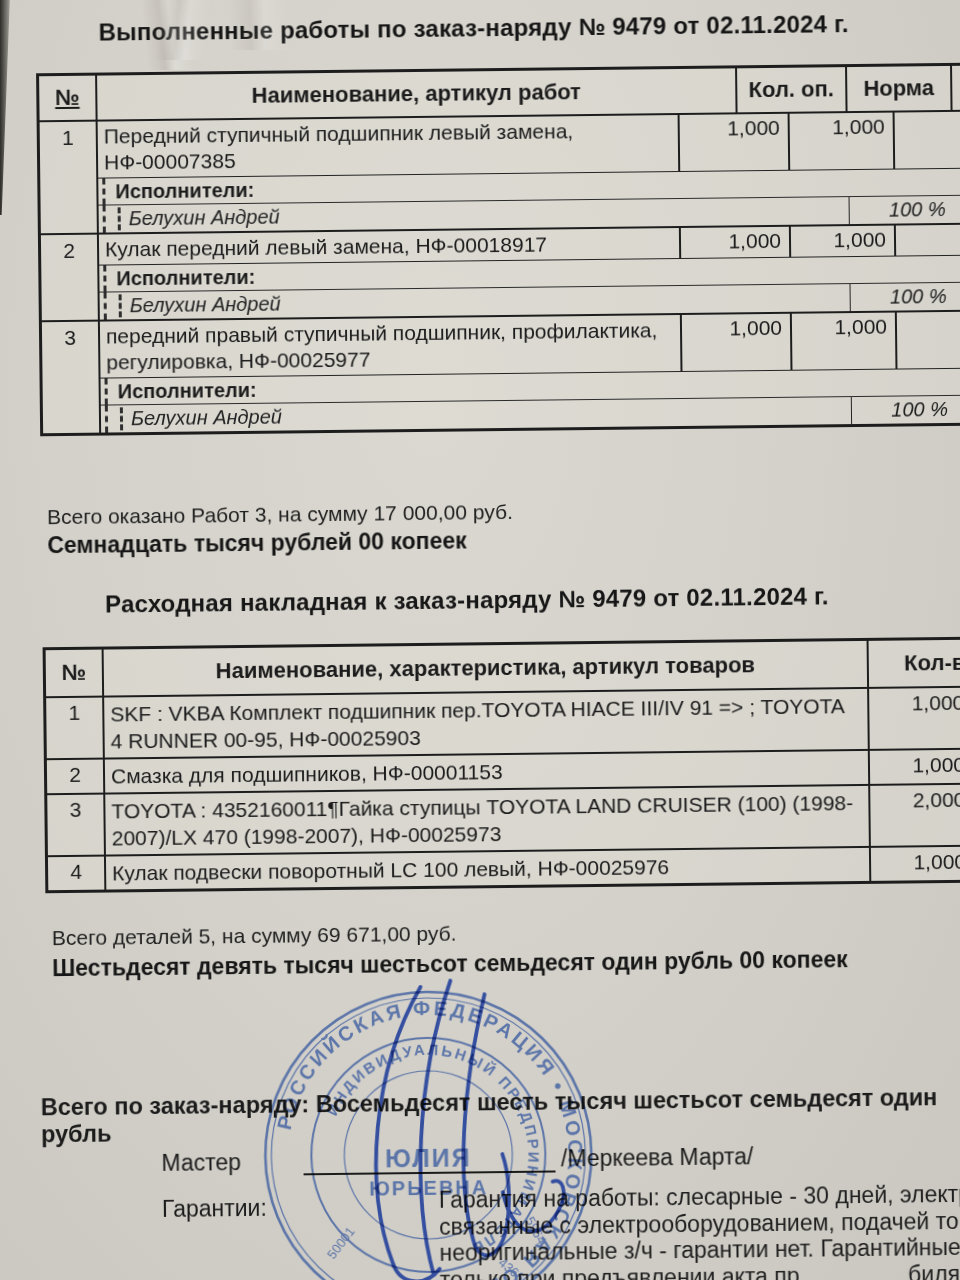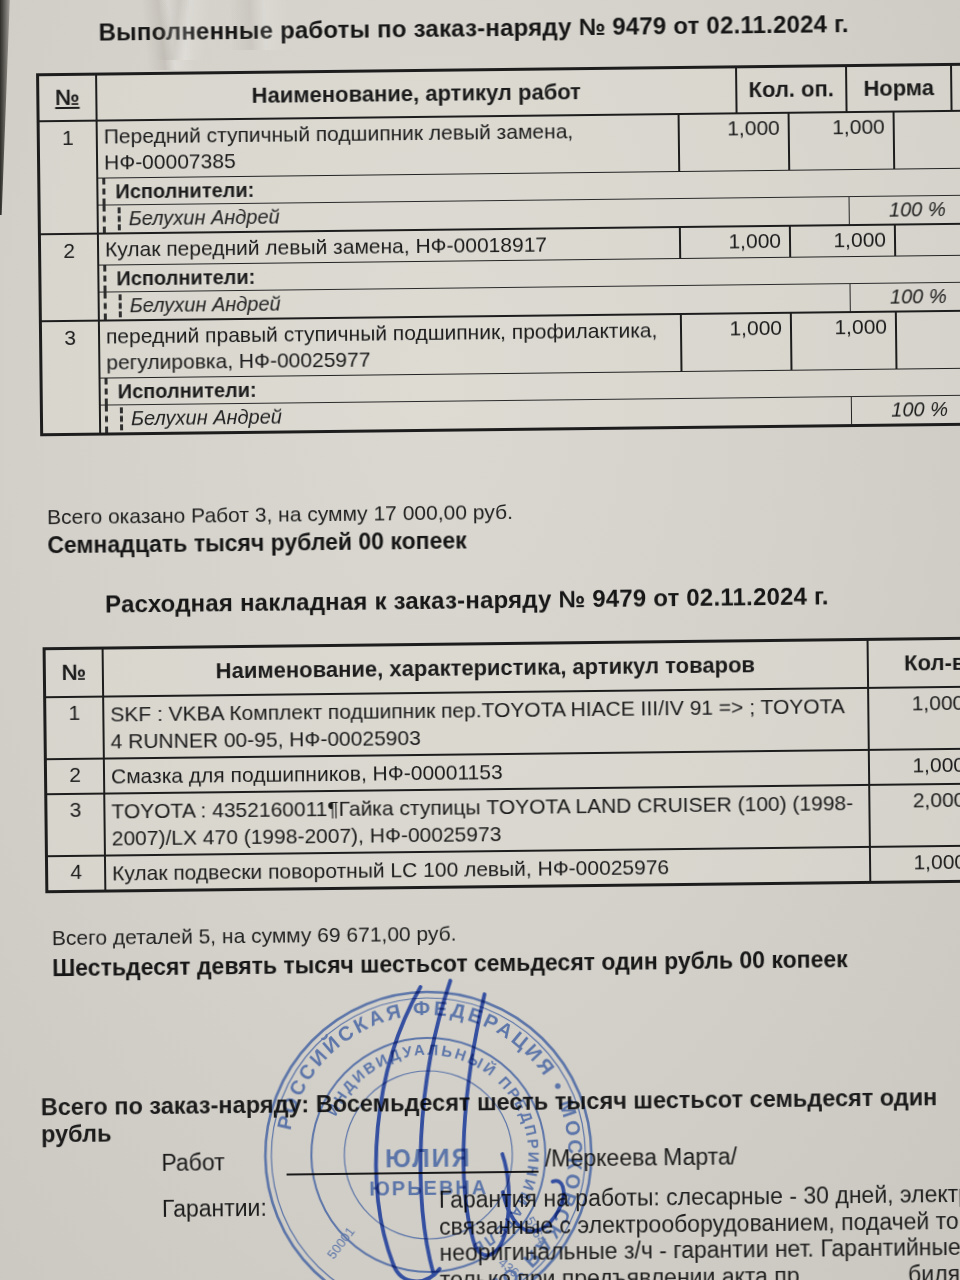--- a/index.html
+++ b/index.html
@@ -227,21 +227,21 @@
         <div class="pqty">1,000</div>
       </div>
     </div>
 
     <div class="totline pos3">Всего деталей 5, на сумму 69 671,00 руб.</div>
     <div class="totwords pos4">Шестьдесят девять тысяч шестьсот семьдесят один рубль 00 копеек</div>
 
     <div class="grand">Всего по заказ-наряду: Восемьдесят шесть тысяч шестьсот семьдесят один рубль</div>
 
     <div class="masterrow">
-      <span>Работ</span>
+      <span>Мастер</span>
       <span class="mline"></span>
       <span>/Меркеева Марта/</span>
     </div>
 
     <div class="warrlabel">Гарантии:</div>
     <div class="warrtext">
       <div>Гарантия на работы: слесарные - 30 дней, электрические - 30</div>
       <div>связанные с электрооборудованием, подачей топлива и сист</div>
       <div>неоригинальные з/ч - гарантии нет. Гарантийные обязательс</div>
       <div class="pre">только при предъявлении акта пр                 биля и техпас</div>

